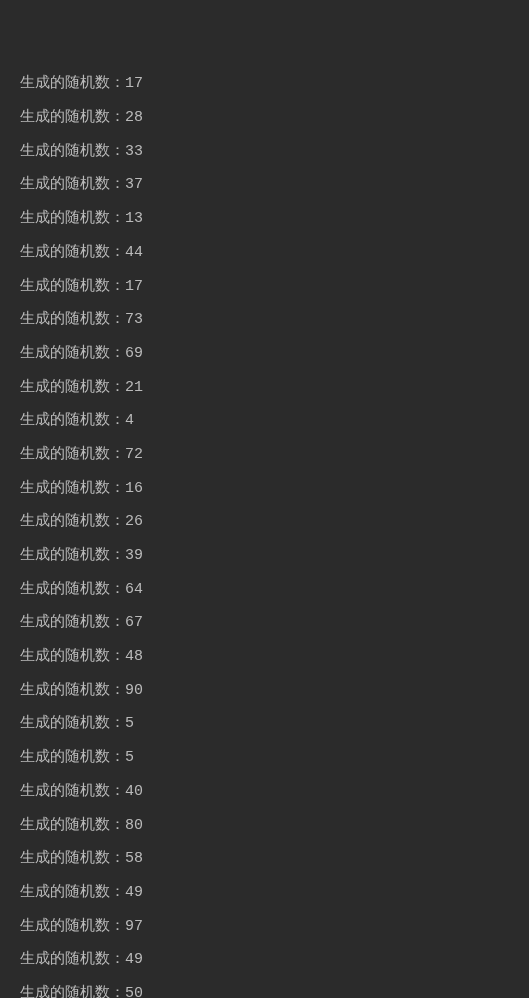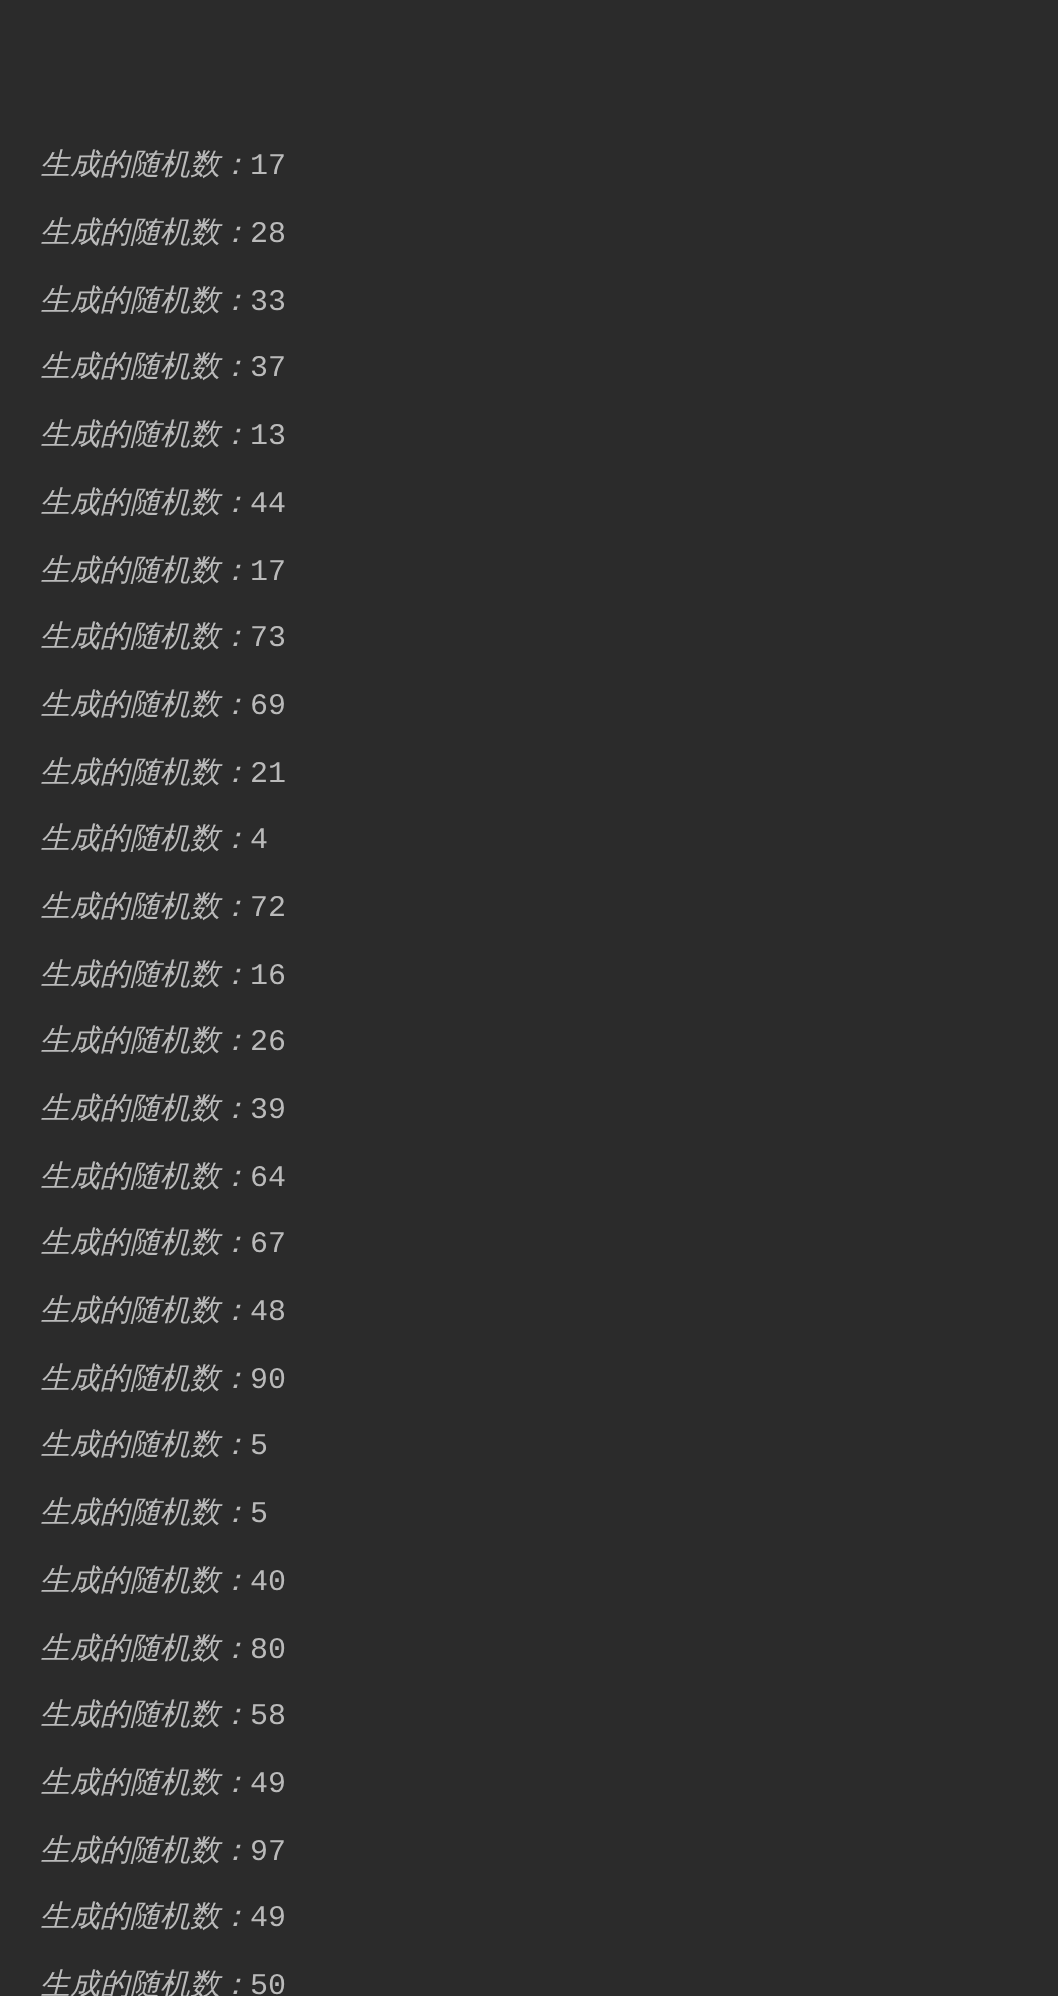--- a/index.html
+++ b/index.html
@@ -20,21 +20,20 @@
     }
     .console-output {
       white-space: pre;
     }
     .output-line {
       display: block;
       height: 33.7px;
     }
     .line-prefix {
       color: #bababa;
-      font-style: italic;
     }
     .line-value {
       color: #bababa;
       margin-top: 42px;
     }
   </style>
 </head>
 <body>
 
 <div class="console-output">

